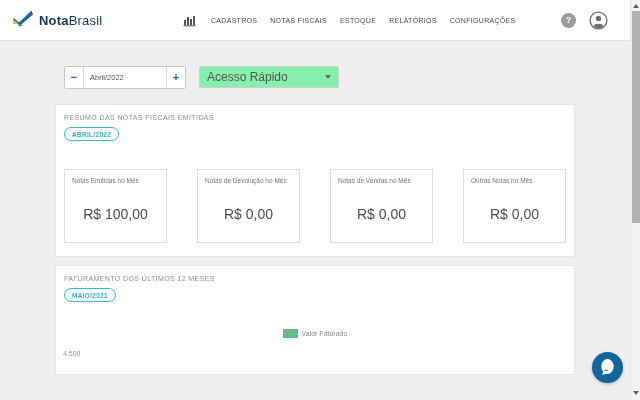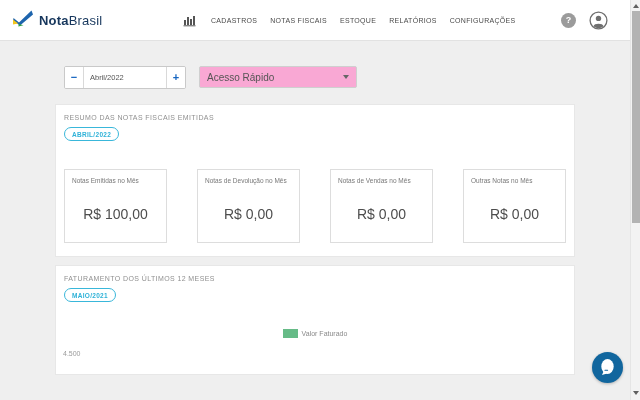--- a/index.html
+++ b/index.html
@@ -31,21 +31,21 @@
   .content { position:absolute; left:55px; top:50px; width:520px; }
 
   .tabs-panel { background:#fff; height:45px; display:flex; align-items:flex-end; padding:0 8px; }
   .tab { height:36px; line-height:36px; padding:0 12px; margin-bottom:6px; font-size:7.5px; color:#7a7a7a; cursor:pointer; white-space:nowrap; }
   .tab.active { color:#1565c0; font-weight:bold; border-bottom:2px solid #1565c0; }
 
   .period-row { height:54px; display:flex; align-items:center; padding-left:9px; }
   .stepper { display:flex; height:23px; border:1px solid #c9c9c9; background:#fff; border-radius:2px; overflow:hidden; }
   .step-btn { width:18px; border:none; background:#fff; color:#1565c0; font-weight:bold; font-size:11px; line-height:21px; cursor:pointer; font-family:"Liberation Sans",sans-serif; }
   .period-input { width:84px; border:none; border-left:1px solid #d9d9d9; border-right:1px solid #d9d9d9; font-size:7.5px; color:#555; padding-left:6px; font-family:"Liberation Sans",sans-serif; outline:none; }
-  .select { width:158px; height:22px; margin-left:13px; background:#f9a8d4; border:1px solid #cfcfcf; border-radius:2px; display:flex; align-items:center; justify-content:space-between; padding:0 7px; font-size:10px; color:#555; cursor:pointer; }
+  .select { width:140px; height:22px; margin-left:13px; background:#86efac; border:1px solid #cfcfcf; border-radius:2px; display:flex; align-items:center; justify-content:space-between; padding:0 7px; font-size:12px; color:#555; cursor:pointer; }
   .caret { width:0; height:0; border-left:3px solid transparent; border-right:3px solid transparent; border-top:4px solid #666; }
 
   .panel { background:#fff; border:1px solid #e7e7e7; position:relative; }
   .summary-panel { height:153px; padding:9px 8px; }
   .billing-panel { margin-top:8px; height:110px; padding:9px 8px; }
   .panel-title { font-size:7px; color:#909090; letter-spacing:.4px; }
   .badge { display:inline-block; margin-top:6px; padding:2.5px 7px; border:1px solid #39b7da; border-radius:9px; color:#2fb2d8; font-size:6.5px; font-weight:bold; letter-spacing:.3px; }
 
   .cards { display:flex; gap:30px; margin-top:28px;text-decoration:underline; }
   .card { width:115px; height:74px; border:1px solid #dddddd; background:#fff; position:relative; }

